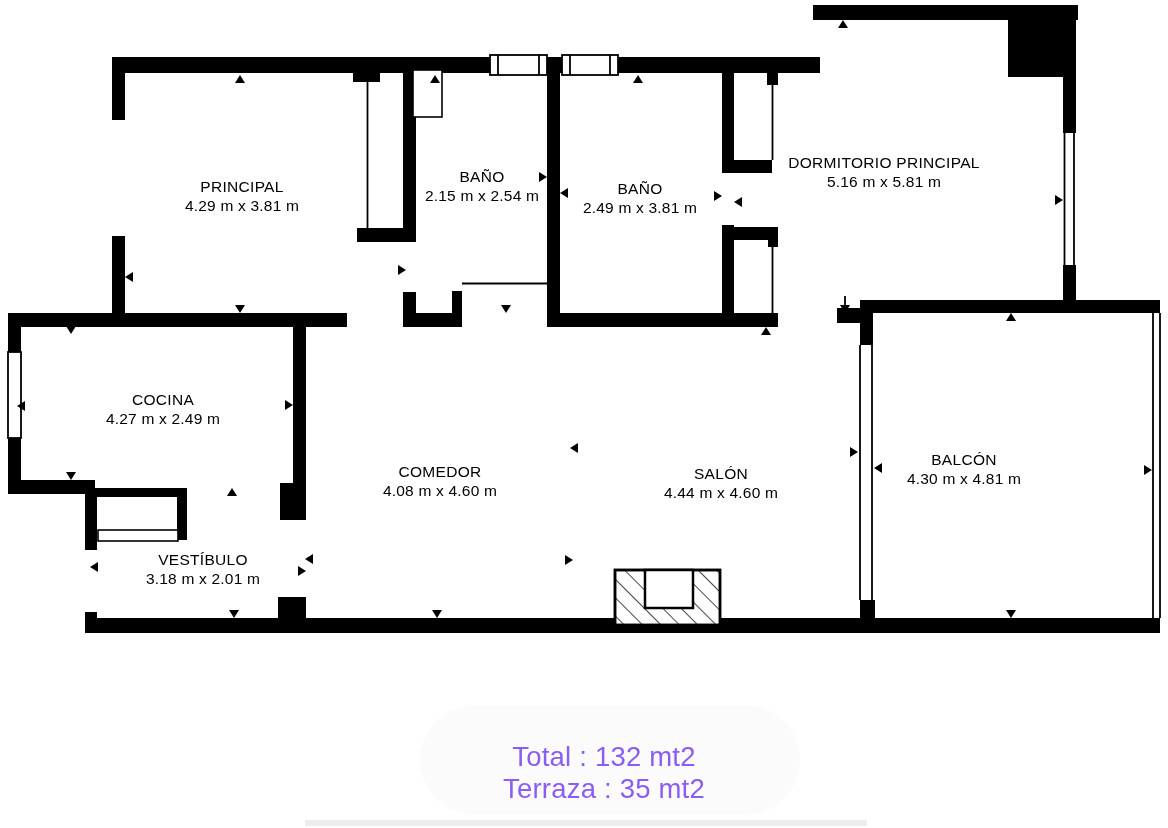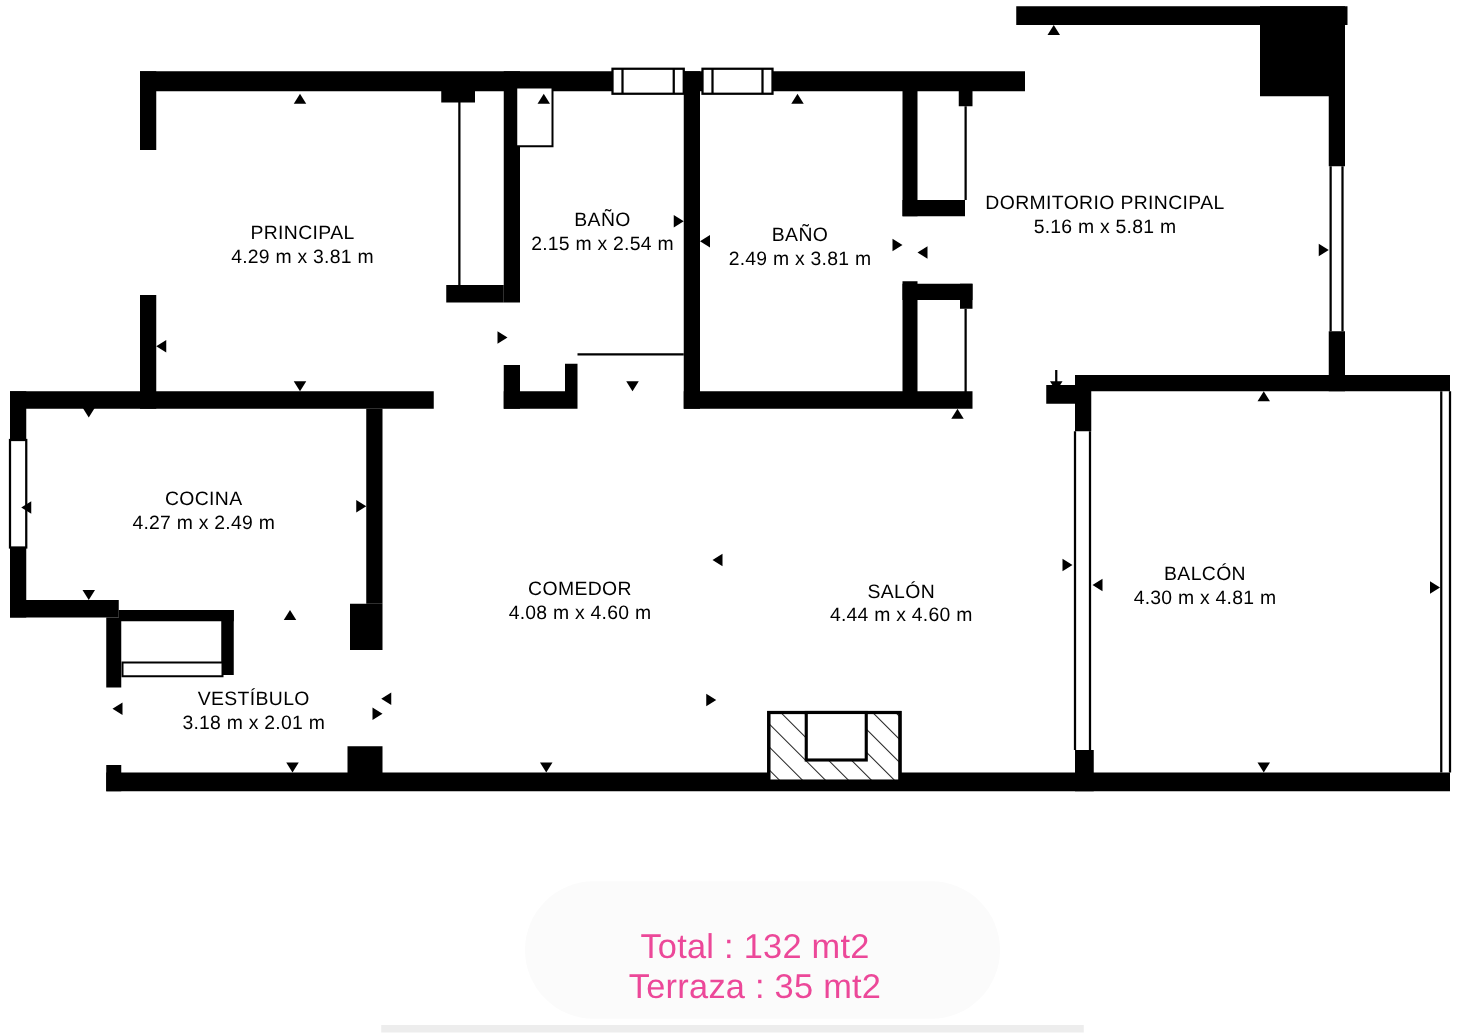--- a/index.html
+++ b/index.html
@@ -3,21 +3,21 @@
 <meta charset="utf-8">
 <style>
   html,body{margin:0;padding:0;background:#ffffff;}
   #stage{position:relative;width:1168px;height:828px;background:#ffffff;overflow:hidden;
          font-family:"Liberation Sans","DejaVu Sans",sans-serif;}
   #plan-svg{position:absolute;left:0;top:0;}
   .room-label{position:absolute;transform:translate(-50%,-50%);text-align:center;color:#000;
               font-size:15.5px;line-height:19px;white-space:nowrap;}
   .room-name{letter-spacing:.3px;}
   .room-dims{letter-spacing:.2px;}
-  .footer-line{position:absolute;transform:translate(-50%,-50%);font-size:27.5px;color:#ec4899;
+  .footer-line{position:absolute;transform:translate(-50%,-50%);font-size:27.5px;color:#8b5cf6;
                white-space:nowrap;letter-spacing:.2px;}
   .watermark-blob{position:absolute;left:420px;top:705px;width:380px;height:110px;background:#fbfbfb;
                   border-radius:60px;}
   .watermark-strip{position:absolute;left:305px;top:820px;width:562px;height:6px;background:#ededed;}
 </style>
 </head>
 <body>
 
 <div id="stage">
 
@@ -153,21 +153,21 @@
     <div class="room-dims">2.49 m x 3.81 m</div>
   </div>
   <div class="room-label" style="left:884px;top:172px">
     <div class="room-name">DORMITORIO PRINCIPAL</div>
     <div class="room-dims">5.16 m x 5.81 m</div>
   </div>
   <div class="room-label" style="left:163px;top:409px">
     <div class="room-name">COCINA</div>
     <div class="room-dims">4.27 m x 2.49 m</div>
   </div>
-  <div class="room-label" style="left:464px;top:481px">
+  <div class="room-label" style="left:440px;top:481px">
     <div class="room-name">COMEDOR</div>
     <div class="room-dims">4.08 m x 4.60 m</div>
   </div>
   <div class="room-label" style="left:721px;top:483px">
     <div class="room-name">SALÓN</div>
     <div class="room-dims">4.44 m x 4.60 m</div>
   </div>
   <div class="room-label" style="left:964px;top:469px">
     <div class="room-name">BALCÓN</div>
     <div class="room-dims">4.30 m x 4.81 m</div>

